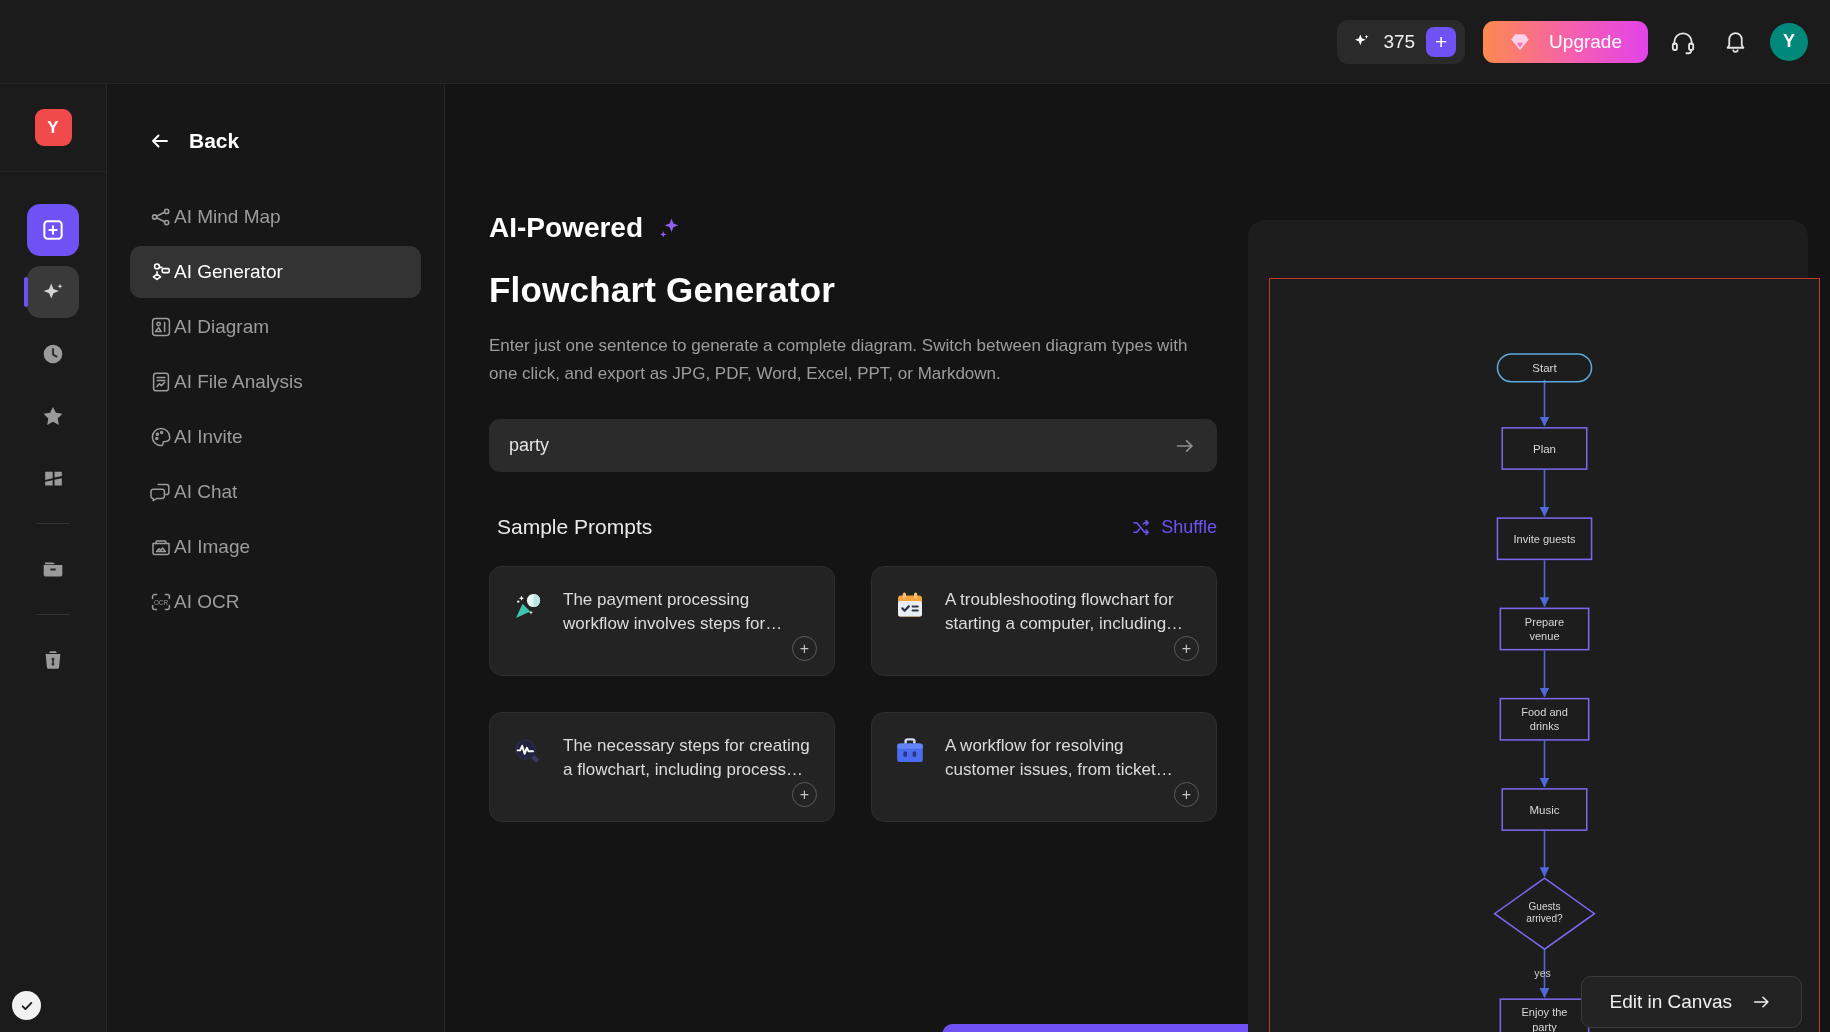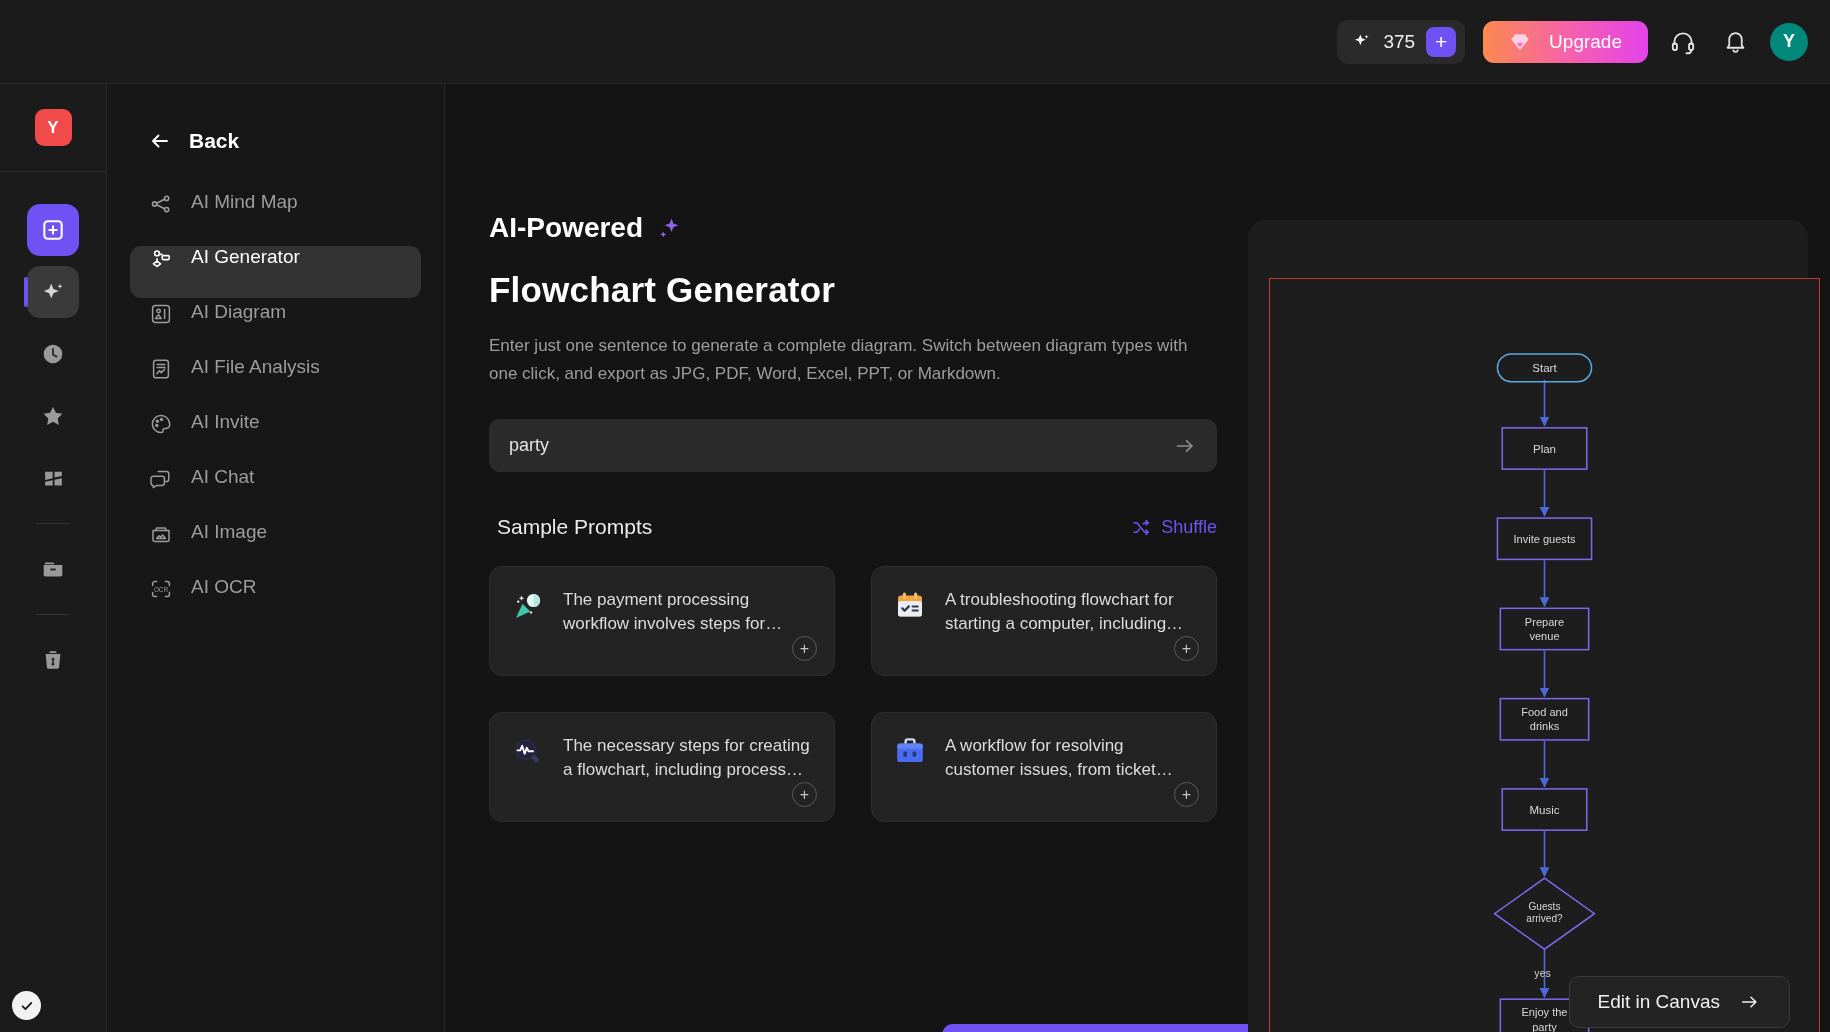--- a/index.html
+++ b/index.html
@@ -82,21 +82,21 @@
 
   
   .menu {
     width: 338px; flex: 0 0 338px; background: #171717;
     border-right: 1px solid #262626;
     padding: 0 23px;
   }
   .back-row { display: flex; align-items: center; gap: 17px; padding: 45px 0 38px 18px; cursor: pointer; }
   .back-row .label { font-size: 21px; font-weight: bold; color: #fff; }
   .menu-item {
-    display: flex; align-items: flex-start; gap: 17px;
+    display: flex; align-items: center; gap: 0;
     height: 52px; padding: 0 18px; border-radius: 11px;
     color: #9c9c9c; font-size: 19px; cursor: pointer; margin-bottom: 3px;
   }
   .menu-item .mi-icon { width: 26px; height: 26px; display:flex; align-items:center; justify-content:center; flex:0 0 26px; }
   .menu-item.selected { background: #333333; color: #ffffff; }
 
   
   .main { flex: 1; min-width: 0; position: relative; padding: 128px 0 0 0; background: #141414; }
   .main-inner { width: 728px; margin-left: 44px; }
   .eyebrow { display: flex; align-items: center; gap: 11px; font-size: 28px; font-weight: bold; color: #fff; }
@@ -138,21 +138,21 @@
     position: absolute; right: 22px; top: 136px;
     width: 560px; height: 877px;
     background: #1d1d1d; border-radius: 17px;
   }
   .canvas-frame {
     position: absolute; left: 21px; top: 58px; right: -12px; bottom: 20px;
     border: 1px solid #c0392b; background: #1d1d1d; overflow: hidden;
   }
   .flow { position: absolute; left: 0; top: 0; width: 100%; height: 100%; }
   .edit-canvas {
-    position: absolute; right: 29px; bottom: 48px;
+    position: absolute; right: 17px; bottom: 48px;
     padding: 14px 27px; border-radius: 10px;
     background: #232323; border: 1px solid #3b3b3b; color: #f0f0f0;
     font-size: 19px; display: flex; align-items: center; gap: 17px; cursor: pointer;
   }
 
   
   .shield {
     position: absolute; left: 12px; bottom: 12px;
     width: 29px; height: 29px; border-radius: 50%;
     background: #f2f2f2; color: #1b1b1b;

